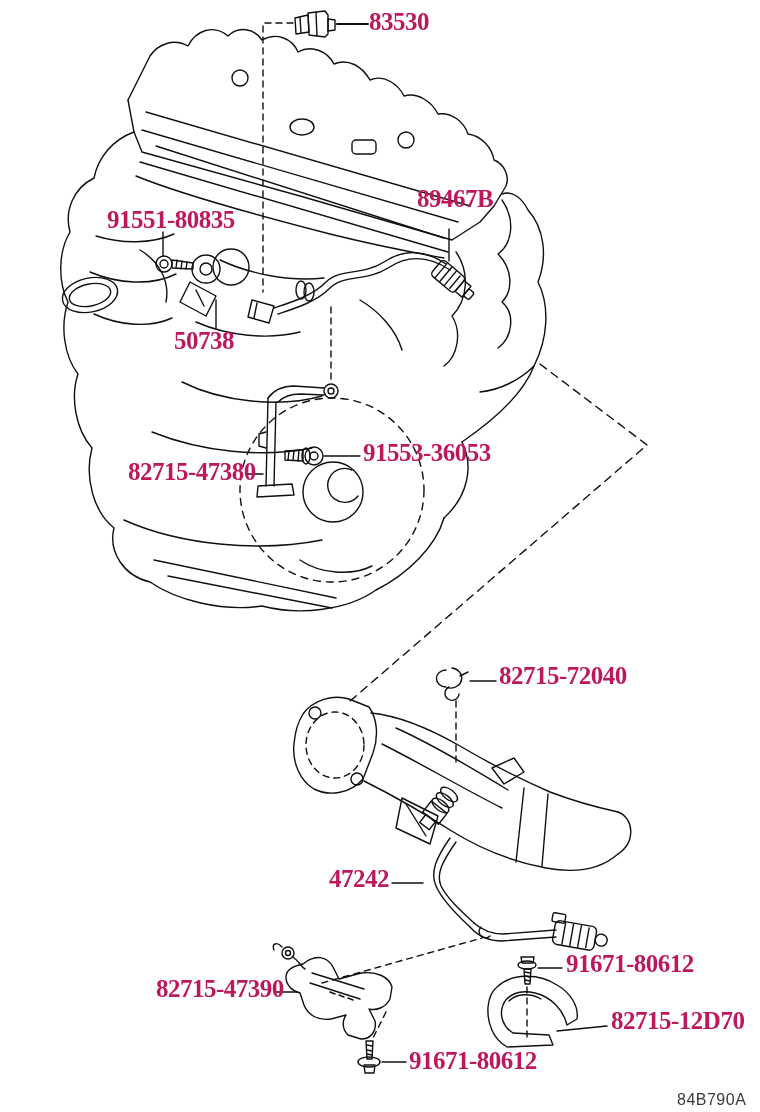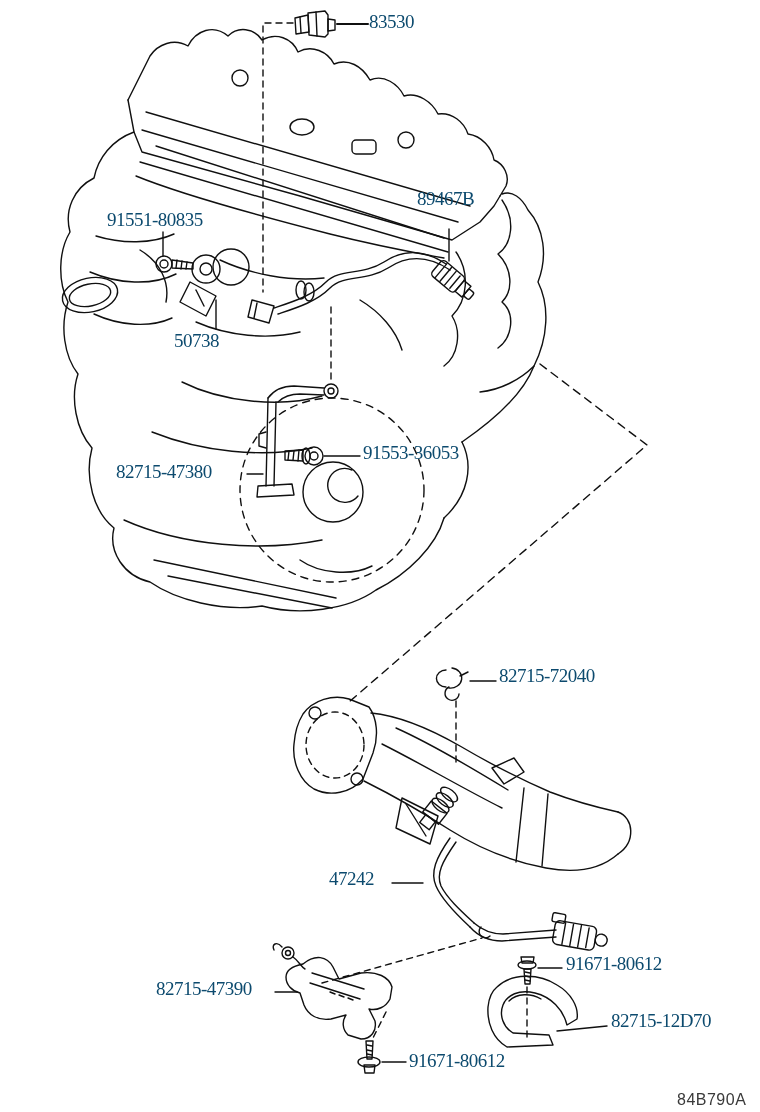--- a/index.html
+++ b/index.html
@@ -7,25 +7,25 @@
     position:relative;
     width:760px;height:1112px;
     background:#ffffff;
     overflow:hidden;
     font-family:"Liberation Serif","DejaVu Serif",serif;
   }
   #art{position:absolute;left:0;top:0;}
   .part-label{
     position:absolute;
     font-family:"Liberation Serif","DejaVu Serif",serif;
-    font-weight:normal;
-    font-size:19px;
+    font-weight:bold;
+    font-size:25px;
     line-height:22px;
     letter-spacing:-0.5px;
-    color:#0c4a6e;
+    color:#be185d;
     white-space:nowrap;
     cursor:pointer;
   }
   .doc-code{
     position:absolute;
     font-family:"Liberation Sans","DejaVu Sans",sans-serif;
     font-size:16px;
     line-height:17px;
     color:#3a3a3a;
     letter-spacing:0.5px;
@@ -249,21 +249,21 @@
       <path d="M364,1065 L375,1065 L374,1073 L365,1073 Z"></path>
     </g>
     <path d="M386,1012 L372,1040" stroke-dasharray="6 5"></path>
     <path d="M382,1062 L406,1062"></path>
   </svg>
 
   <div class="part-label" style="left:369px;top:11px">83530</div>
   <div class="part-label" style="left:107px;top:209px">91551-80835</div>
   <div class="part-label" style="left:417px;top:188px">89467B</div>
   <div class="part-label" style="left:174px;top:330px">50738</div>
-  <div class="part-label" style="left:116px;top:461px">82715-47380</div>
+  <div class="part-label" style="left:128px;top:461px">82715-47380</div>
   <div class="part-label" style="left:363px;top:442px">91553-36053</div>
   <div class="part-label" style="left:499px;top:665px">82715-72040</div>
   <div class="part-label" style="left:329px;top:868px">47242</div>
   <div class="part-label" style="left:566px;top:953px">91671-80612</div>
   <div class="part-label" style="left:156px;top:978px">82715-47390</div>
   <div class="part-label" style="left:611px;top:1010px">82715-12D70</div>
   <div class="part-label" style="left:409px;top:1050px">91671-80612</div>
 
   <div class="doc-code" style="left:677px;top:1091px">84B790A</div>
 </div>

